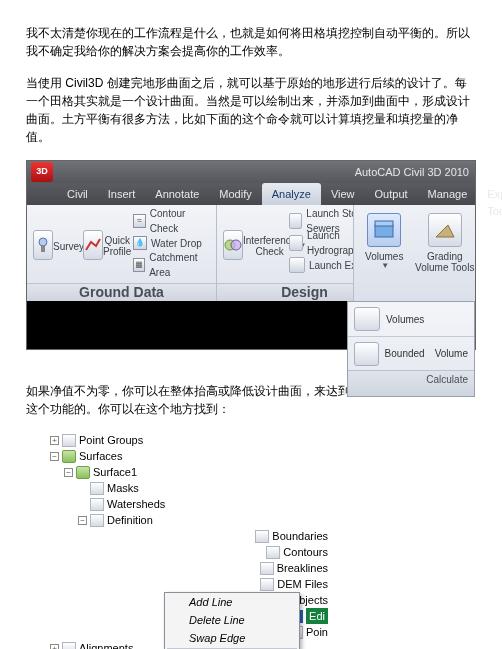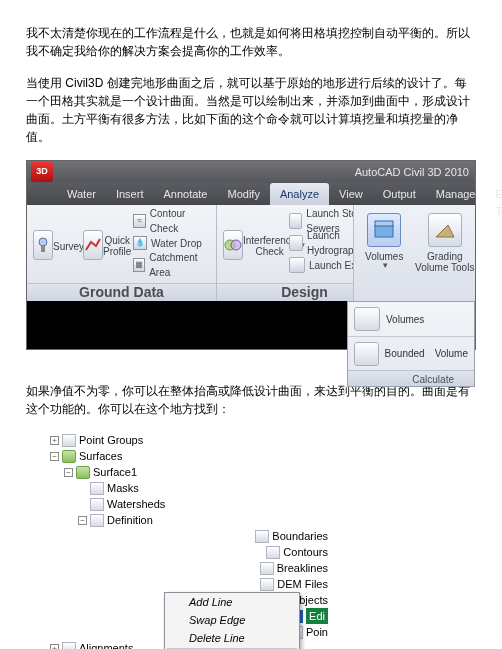--- a/index.html
+++ b/index.html
@@ -140,23 +140,23 @@
     border: 1px solid #9aa0ac;
     z-index: 5;
   }
   .vd-row {
     display: flex; align-items: center;
     height: 34px; padding: 0 6px; gap: 6px;
     font-size: 10px; color: #333;
   }
   .vd-row + .vd-row { border-top: 1px solid #c4cad4; }
   .vd-footer {
-    height: 16px; background: linear-gradient(#dfe3eb,#cfd5e0);
+    height: 26px; background: linear-gradient(#dfe3eb,#cfd5e0);
     border-top: 1px solid #bcc2cc;
-    text-align: right; padding-right: 20px;
+    text-align: right; padding-right: 6px;
     font-size: 10px; color: #4a4e56; line-height: 17px;
   }
   .vd-icon {
     width: 26px; height: 24px;
     background: linear-gradient(#fff,#d5dbe6);
     border: 1px solid #a9b0bd; border-radius: 3px;
   }
   .black-strip { height: 48px; background: #000; }
 
   
@@ -221,21 +221,21 @@
 <p class="para">我不太清楚你现在的工作流程是什么，也就是如何将田格填挖控制自动平衡的。所以我不确定我给你的解决方案会提高你的工作效率。</p>
 
 <p class="para">当使用 Civil3D 创建完地形曲面之后，就可以基于原始的地形进行后续的设计了。每一个田格其实就是一个设计曲面。当然是可以绘制出来，并添加到曲面中，形成设计曲面。土方平衡有很多方法，比如下面的这个命令就可以计算填挖量和填挖量的净值。</p>
 
 <div class="ribbon-wrap">
   <div class="ribbon-titlebar">
     <div class="app-logo">3D</div>
     <div class="app-title">AutoCAD Civil 3D 2010</div>
   </div>
   <div class="ribbon-tabs">
-    <div class="rtab">Water</div>
+    <div class="rtab">Civil</div>
     <div class="rtab">Insert</div>
     <div class="rtab">Annotate</div>
     <div class="rtab">Modify</div>
     <div class="rtab active">Analyze</div>
     <div class="rtab">View</div>
     <div class="rtab">Output</div>
     <div class="rtab">Manage</div>
     <div class="rtab">Express Tools</div>
   </div>
   <div class="ribbon-body">
@@ -424,21 +424,21 @@
         <span>Alignments</span>
       </div>
     <div class="node lvl0">
         <span class="toggle empty"></span>
         <span class="ticon"></span>
         <span>Sites</span>
       </div>
 
     <div class="ctx-menu">
       <div class="ctx-item">Add Line</div>
+      <div class="ctx-item">Delete Line</div>
       <div class="ctx-item">Swap Edge</div>
-      <div class="ctx-item">Delete Line</div>
       <div class="ctx-sep"></div>
       <div class="ctx-item">Add Point</div>
 
     </div>
 
   </div>
 </div>
 
 </body></html>

